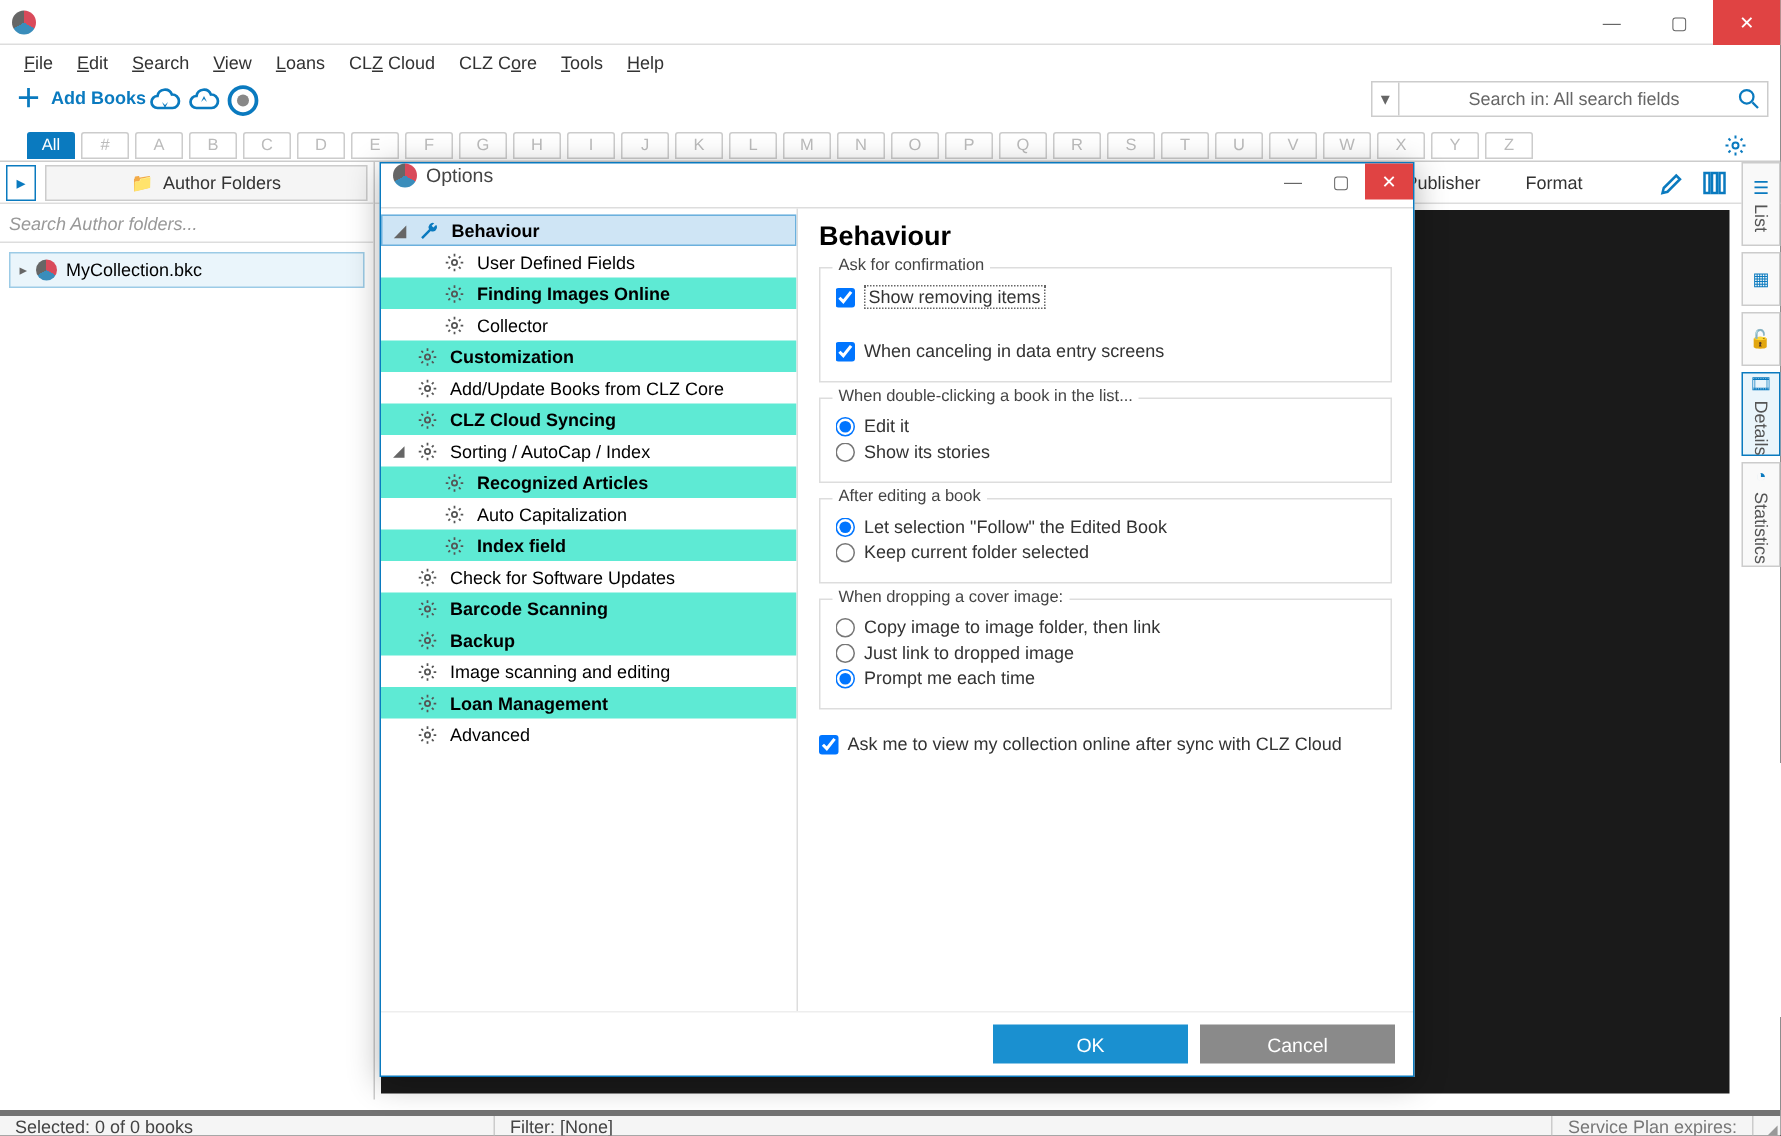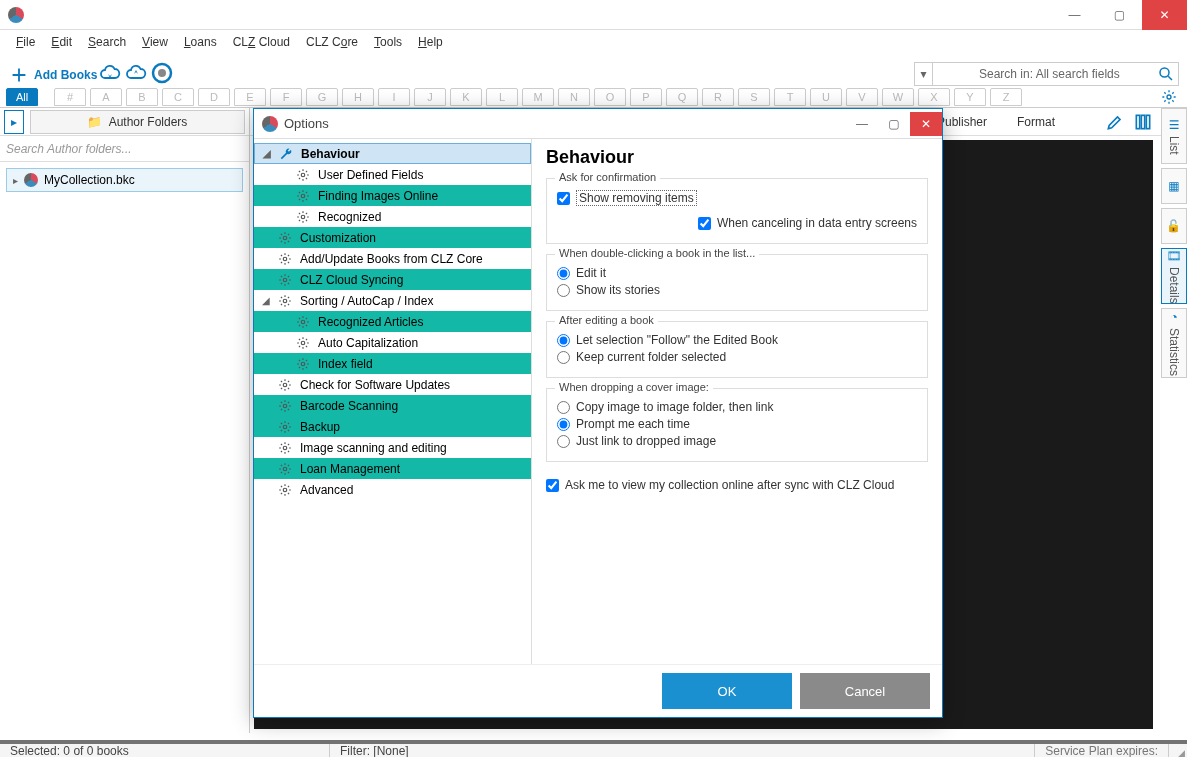--- a/index.html
+++ b/index.html
@@ -12,31 +12,31 @@
 .win-controls { margin-left: auto; display: flex; }
 .win-controls div { width: 45px; height: 30px; display: flex; align-items: center; justify-content: center; color: #666; }
 .win-controls .close { background: #e04343; color: #fff; }
 
 
 .menubar { height: 24px; display: flex; align-items: center; padding-left: 10px; gap: 4px; }
 .menubar span { padding: 2px 6px; color: #333; }
 .menubar span u { text-decoration: underline; }
 
 
-.toolbar { height: 32px; display: flex; align-items: flex-end; padding-left: 8px; gap: 0; }
+.toolbar { height: 32px; display: flex; align-items: flex-start; padding-left: 8px; gap: 0; }
 .add-books { display: flex; align-items: center; gap: 4px; color: #0a7abf; font-weight: bold; font-size: 14px; }
 .add-books .plus { width: 22px; height: 22px; display:flex; align-items:center; justify-content:center; }
 .tb-icon { width: 26px; height: 26px; display:flex; align-items:center; justify-content:center; color:#0a7abf; }
 .search-box { margin-left: auto; display:flex; align-items:center; border:1px solid #ccc; height:24px; margin-right:8px; width:265px; }
 .search-drop { width:18px; height:22px; border-right:1px solid #ccc; display:flex; align-items:center; justify-content:center; color:#666; }
 .search-text { flex:1; padding:0 6px; color:#666;margin-left:40px; }
 .search-btn { width:24px; height:24px; display:flex; align-items:center; justify-content:center; color:#0a7abf; }
 
 
-.alpha-bar { height: 22px; display:flex; align-items:center; padding:0 6px; gap:16px; border-bottom:1px solid #ccc; }
+.alpha-bar { height: 22px; display:flex; align-items:center; padding:0 18px; gap:4px; border-bottom:1px solid #ccc; }
 .alpha-tab { min-width:32px; height:18px; border:1px solid #0a7abf; color:#0a7abf; display:flex; align-items:center; justify-content:center; border-radius:2px 2px 0 0; font-size:11px; background:#fff; }
 .alpha-tab.all { background:#0a7abf; color:#fff; border-color:#0a7abf; }
 .alpha-tab.dim { color:#bbb; border-color:#ccc; }
 .gear-right { margin-left:auto; width:20px; color:#0a7abf; }
 
 
 .main-area { display:flex; height: calc(100% - 30px - 24px - 32px - 22px - 24px); }
 
 
 .left-col { width: 250px; border-right:1px solid #ccc; display:flex; flex-direction:column; }
@@ -61,49 +61,49 @@
 .side-tab.active { border-color:#0a7abf; background:#eaf5fb; }
 
 
 .statusbar { position:absolute; bottom:0; left:0; right:0; height:17px; border-top:4px solid #737373; display:flex; align-items:center; background:#f5f5f5;margin-top:19px; }
 .statusbar .seg { padding:0 10px; border-right:1px solid #ccc; height:100%; display:flex; align-items:center; color:#444; }
 .statusbar .seg.plan { margin-left:auto; color:#777; }
 .statusbar .grip { width:18px; height:24px; display:flex; align-items:end; justify-content:end; color:#999; padding:2px; }
 
 
 .dialog { position:absolute; left:253px; top:108px; width:690px; height:610px; background:#fff; border:1px solid #0a7abf; box-shadow:0 4px 20px rgba(0,0,0,0.3); display:flex; flex-direction:column; }
-.dialog-title { height:30px; display:flex; align-items:center; padding-left:8px; border-bottom:1px solid #ddd; }
+.dialog-title { height:30px; display:flex; align-items:flex-start; padding-left:8px; border-bottom:1px solid #ddd; }
 .dialog-title .app-icon { width:16px; height:16px; border-radius:50%; background: conic-gradient(#d94a5a 0 120deg, #3a8dbb 120deg 240deg, #666 240deg 360deg); margin-right:6px; }
 .dialog-title .spacer { flex:1; }
 .dialog-title .dbtn { width:32px; height:24px; display:flex; align-items:center; justify-content:center; color:#666; }
 .dialog-title .dbtn.close { background:#e04343; color:#fff; }
 .dialog-body { flex:1; display:flex; }
 
 
 .opt-tree { width:278px; border-right:1px solid #ddd; overflow:auto; padding-top:4px; }
 .opt-item { height:21px; display:flex; align-items:center; gap:6px; padding-left:8px; }
 .opt-item.child { padding-left:42px; }
 .opt-item.selected { background:#cfe5f5; border:1px solid #6bb0dd; font-weight:bold; }
-.opt-item.alt { background:#14b8a6; }
+.opt-item.alt { background:#5eead4;font-weight:bold; }
 .opt-item .arrow { width:10px; color:#666; font-size:10px; }
 .opt-item .gear { width:16px; color:#555; }
 .opt-item .wrench { width:16px; color:#0a7abf; }
 .opt-item.selected .wrench { color:#0a7abf; }
 
 
 .opt-content { flex:1; padding:8px 14px; display:flex; flex-direction:column; }
 .opt-content h2 { font-size:18px; font-weight:600; margin-bottom:10px; }
 .field-group { border:1px solid #ddd; padding:8px 10px 10px; margin-bottom:10px; position:relative; }
 .field-group .legend { position:absolute; top:-8px; left:8px; background:#fff; padding:0 4px; color:#444; font-size:11px; }
 .field-row { display:flex; align-items:center; gap:6px; margin:3px 0; }
 .field-row input { margin:0; }
 .field-row label { color:#333; }
 .focused-label { border:1px dotted #666; padding:0 2px; }
 .dialog-buttons { padding:8px 12px; display:flex; gap:8px; justify-content:flex-end; border-top:1px solid #eee; }
-.dlg-btn { width:130px; height:36px; display:flex; align-items:center; justify-content:center; color:#fff; font-size:13px; }
+.dlg-btn { width:130px; height:26px; display:flex; align-items:center; justify-content:center; color:#fff; font-size:13px; }
 .dlg-btn.ok { background:#1a90d0; }
 .dlg-btn.cancel { background:#8a8a8a; }
 
 svg { display:block; }
 </style>
 </head>
 <body>
 
 <div class="titlebar">
   <div class="app-icon"></div>
@@ -319,21 +319,21 @@
           </span>
           <span>Finding Images Online</span>
         </div>
         <div class="opt-item child">
           <span class="gear">
             <svg width="14" height="14" viewBox="0 0 24 24">
               <circle cx="12" cy="12" r="3" fill="none" stroke="#555" stroke-width="2"></circle>
               <path fill="none" stroke="#555" stroke-width="2" d="M12 2v3M12 19v3M2 12h3M19 12h3M5 5l2 2M17 17l2 2M19 5l-2 2M7 17l-2 2"></path>
             </svg>
           </span>
-          <span>Recognized</span>
+          <span>Collector</span>
         </div>
         <div class="opt-item alt">
           <span class="arrow"></span>
           <span class="gear">
             <svg width="14" height="14" viewBox="0 0 24 24">
               <circle cx="12" cy="12" r="3" fill="none" stroke="#555" stroke-width="2"></circle>
               <path fill="none" stroke="#555" stroke-width="2" d="M12 2v3M12 19v3M2 12h3M19 12h3M5 5l2 2M17 17l2 2M19 5l-2 2M7 17l-2 2"></path>
             </svg>
           </span>
           <span>Customization</span>
@@ -458,21 +458,21 @@
       </div>
     <div class="opt-content">
       <h2>Behaviour</h2>
 
       <div class="field-group">
         <div class="legend">Ask for confirmation</div>
         <div class="field-row">
           <input type="checkbox" checked="" style="">
           <label class="focused-label">Show removing items</label>
         </div>
-        <div class="field-row" style="margin-top:10px;justify-content:flex-end;">
+        <div class="field-row" style="margin-top:21px;">
           <input type="checkbox" checked="" style="">
           <label>When canceling in data entry screens</label>
         </div>
       </div>
 
       <div class="field-group">
         <div class="legend">When double-clicking a book in the list...</div>
         <div class="field-row">
           <input type="radio" name="dbl" checked="" style="">
           <label>Edit it</label>
@@ -495,26 +495,26 @@
         </div>
       </div>
 
       <div class="field-group">
         <div class="legend">When dropping a cover image:</div>
         <div class="field-row">
           <input type="radio" name="drop" style="">
           <label>Copy image to image folder, then link</label>
         </div>
         <div class="field-row">
+          <input type="radio" name="drop" style="">
+          <label>Just link to dropped image</label>
+        </div>
+        <div class="field-row">
           <input type="radio" name="drop" checked="" style="">
           <label>Prompt me each time</label>
-        </div>
-        <div class="field-row">
-          <input type="radio" name="drop" style="">
-          <label>Just link to dropped image</label>
         </div>
       </div>
 
       <div class="field-row" style="margin-top:6px;">
         <input type="checkbox" checked="" style="">
         <label>Ask me to view my collection online after sync with CLZ Cloud</label>
       </div>
 
     </div>
   </div>

